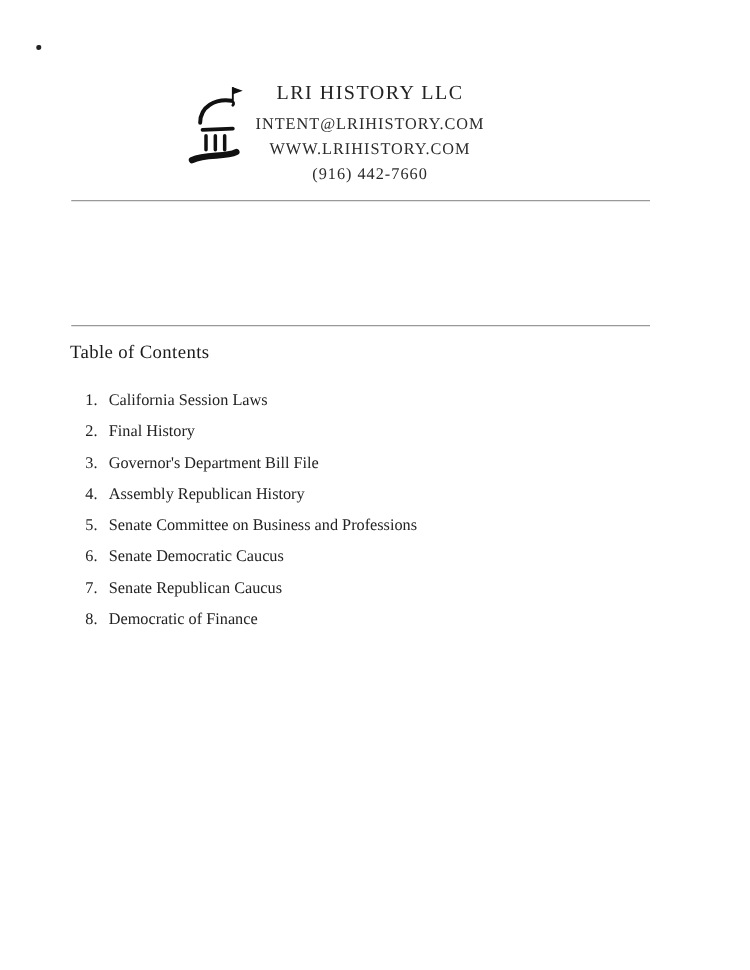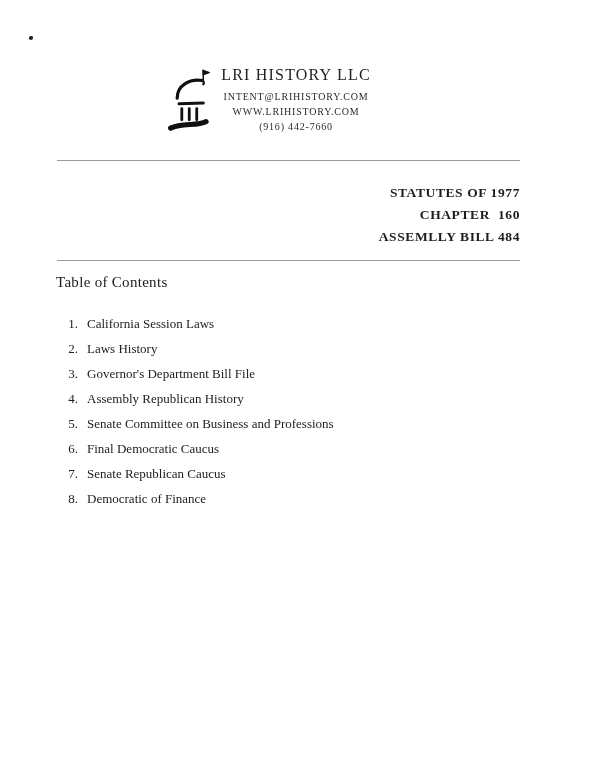--- a/index.html
+++ b/index.html
@@ -33,21 +33,21 @@
   }
   .logo { width: 56px; height: 72px; margin-left: -64px; margin-top: 4px; }
   .letterhead-text { text-align: center; padding-top: 4px; }
   .company {
     font-size: 16px;
     letter-spacing: 1.2px;
     color: #222;
     margin-bottom: 7px;
   }
   .contact {
-    font-size: 10px;
+    font-size: 13px;
     letter-spacing: 0.8px;
     color: #2a2a2a;
     margin-bottom: 4px;
   }
 
   .rule {
     position: absolute;
     left: 57px;
     width: 463px;
     border: none;
@@ -88,21 +88,21 @@
     top: 307px;
     left: 56px;
     list-style: none;
     counter-reset: item;
     font-size: 13px;
     color: #222;
   }
   .toc-list li {
     counter-increment: item;
     display: flex;
-    align-items: flex-end;
+    align-items: center;
     height: 25px;
   }
   .toc-list li::before {
     content: counter(item) ".";
     display: inline-block;
     width: 22px;
     text-align: right;
     margin-right: 9px;
     flex: none;
   }
@@ -138,48 +138,43 @@
     <div class="letterhead-text">
       <div class="company">LRI HISTORY LLC</div>
       <div class="contact">INTENT@LRIHISTORY.COM</div>
       <div class="contact">WWW.LRIHISTORY.COM</div>
       <div class="contact">(916) 442-7660</div>
     </div>
   </header>
 
   <hr class="rule rule-1">
 
-  <div class="doc-ref">
-    <div>STATUTES OF 1977</div>
-    <div>CHAPTER  160</div>
-    <div>ASSEMLLY BILL 484</div>
-  </div>
 
   <hr class="rule rule-2">
 
   <h1 class="toc-title">Table of Contents</h1>
 
   <ol class="toc-list">
     <li>
         <span>California Session Laws</span>
       </li>
     <li>
-        <span>Laws History</span>
+        <span>Final History</span>
       </li>
     <li>
         <span>Governor's Department Bill File</span>
       </li>
     <li>
         <span>Assembly Republican History</span>
       </li>
     <li>
         <span>Senate Committee on Business and Professions</span>
       </li>
     <li>
-        <span>Final Democratic Caucus</span>
+        <span>Senate Democratic Caucus</span>
       </li>
     <li>
         <span>Senate Republican Caucus</span>
       </li>
     <li>
         <span>Democratic of Finance</span>
       </li>
   </ol>
 
 </div>

